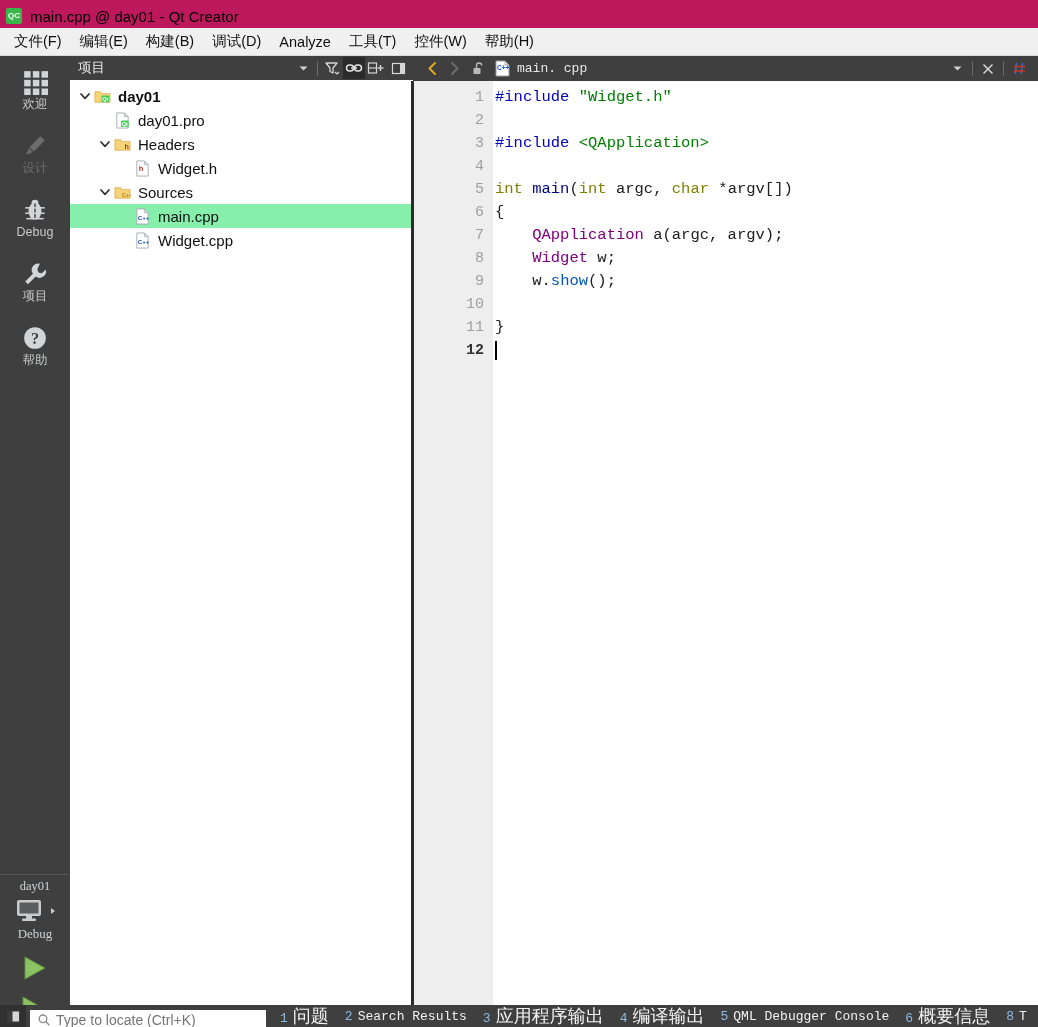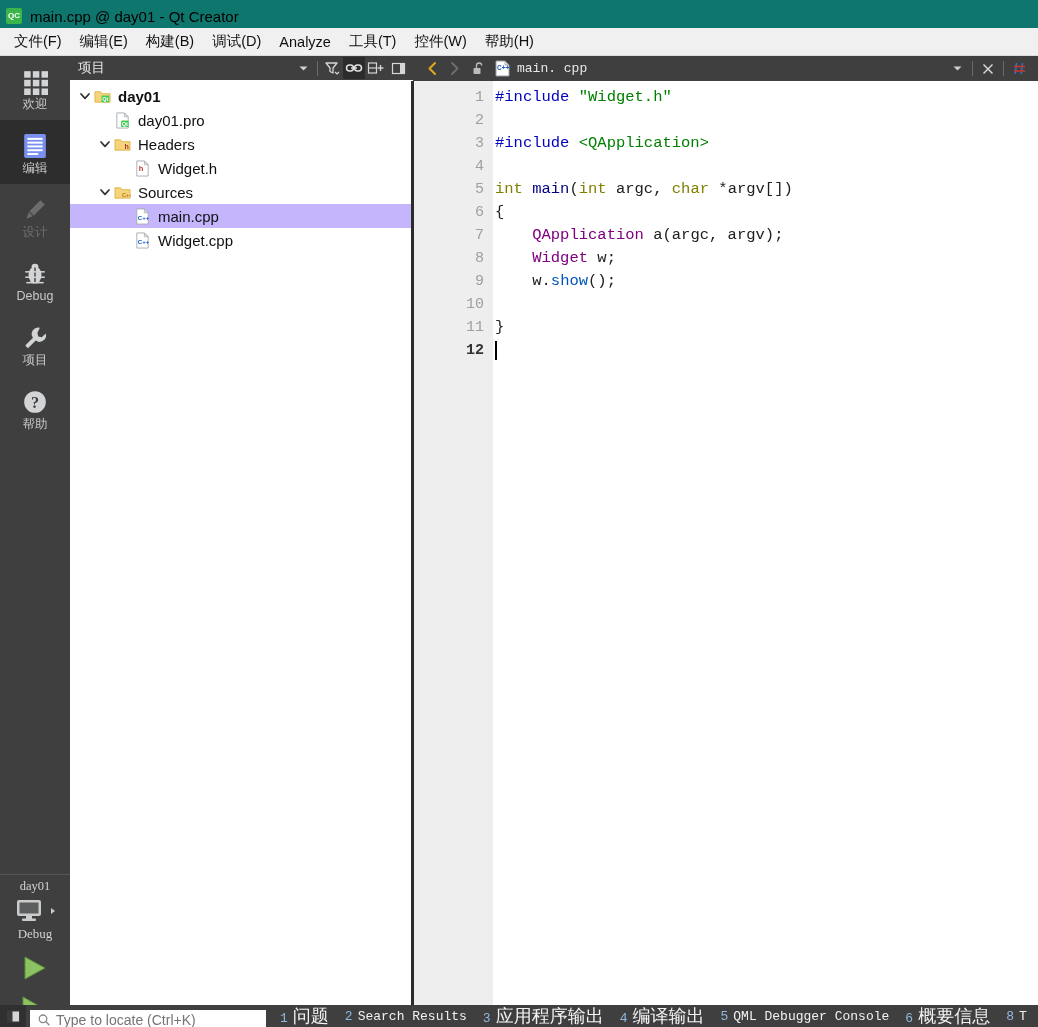--- a/index.html
+++ b/index.html
@@ -11,21 +11,21 @@
   }
   #app {
     position: relative;
     width: 1038px; height: 1027px;
     background: #ffffff;
   }
 
   
   .titlebar {
     position: absolute; left: 0; top: 0; width: 1038px; height: 32px;
-    background: #0f766e;
+    background: #be185d;
     display: flex; align-items: center;
     padding-left: 6px;
   }
   .app-logo {
     width: 16px; height: 16px; margin-right: 8px;
     background: #3ab54a;
     border-radius: 2px;
     display: flex; align-items: center; justify-content: center;
     color: #ffffff; font-size: 8px; font-weight: bold;
     font-family: "Liberation Sans", sans-serif;
@@ -117,21 +117,21 @@
     position: absolute; left: 0; top: 24px; width: 343px; bottom: 0;
     background: #ffffff; overflow: hidden;
     padding-top: 4px;
   }
   .trow {
     height: 24px; display: flex; align-items: center;
     font-size: 15px; color: #101010;
     white-space: nowrap;
     cursor: default;
   }
-  .trow.sel { background: #c4b5fd; }
+  .trow.sel { background: #86efac; }
   .twist {
     width: 18px; height: 24px; flex: 0 0 18px;
     display: flex; align-items: center; justify-content: center;
   }
   .ticon { width: 17px; height: 17px; flex: 0 0 17px; margin-right: 7px; display:block; }
   .tlabel { line-height: 1; }
   .tlabel.bold { font-weight: bold; }
 
   
   .editor-tabbar {
@@ -272,33 +272,20 @@
               <rect x="2" y="10" width="6" height="6" fill="#d2d4d6"></rect>
               <rect x="10" y="10" width="6" height="6" fill="#d2d4d6"></rect>
               <rect x="18" y="10" width="6" height="6" fill="#d2d4d6"></rect>
               <rect x="2" y="18" width="6" height="6" fill="#d2d4d6"></rect>
               <rect x="10" y="18" width="6" height="6" fill="#d2d4d6"></rect>
               <rect x="18" y="18" width="6" height="6" fill="#d2d4d6"></rect>
     </svg>
           </span>
           <div class="mlabel">欢迎</div>
         </div>
-        <div class="modebtn active">
-          <span>
-            <svg class="modeicon" viewBox="0 0 24 24">
-      <rect x="2" y="1" width="20" height="22" rx="1.5" fill="#7a90ee"></rect>
-      <rect x="5" y="4.5" width="14" height="1.8" fill="#ffffff"></rect>
-      <rect x="5" y="8" width="14" height="1.8" fill="#ffffff"></rect>
-      <rect x="5" y="11.5" width="14" height="1.8" fill="#ffffff"></rect>
-      <rect x="5" y="15" width="14" height="1.8" fill="#ffffff"></rect>
-      <rect x="5" y="18.5" width="10" height="1.8" fill="#ffffff"></rect>
-    </svg>
-          </span>
-          <div class="mlabel">编辑</div>
-        </div>
         <div class="modebtn disabled">
           <span>
             <svg class="modeicon" viewBox="0 0 24 24">
       <path d="M4 20 L6.5 13.5 L17 3 L21 7 L10.5 17.5 Z" fill="#6d6d6d"></path>
       <path d="M6.5 13.5 L10.5 17.5" stroke="#3f3f3f" stroke-width="1"></path>
     </svg>
           </span>
           <div class="mlabel">设计</div>
         </div>
         <div class="modebtn">

